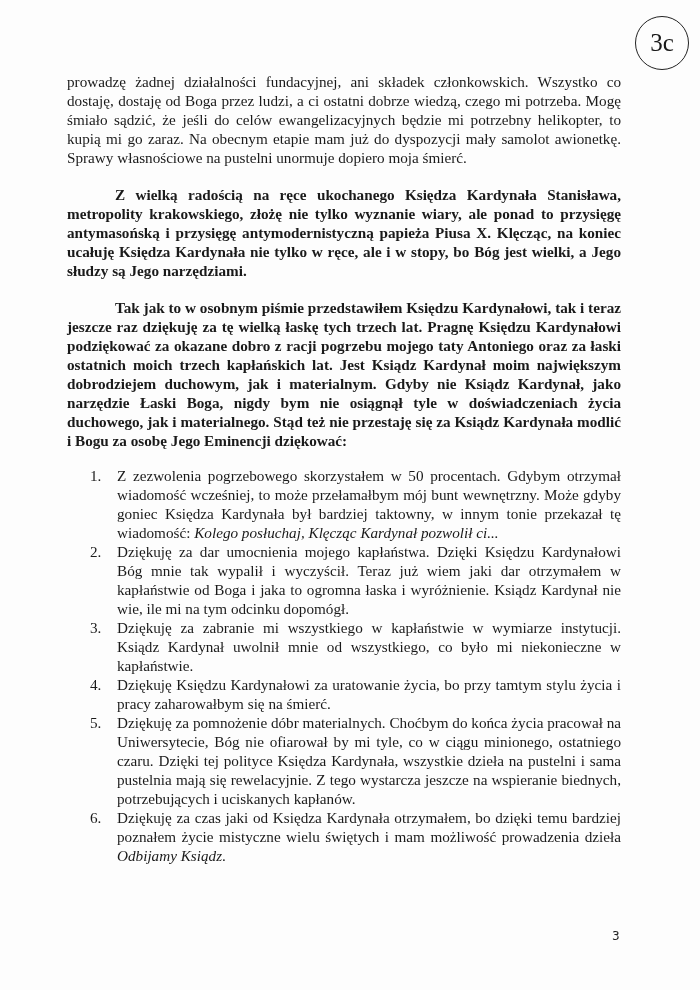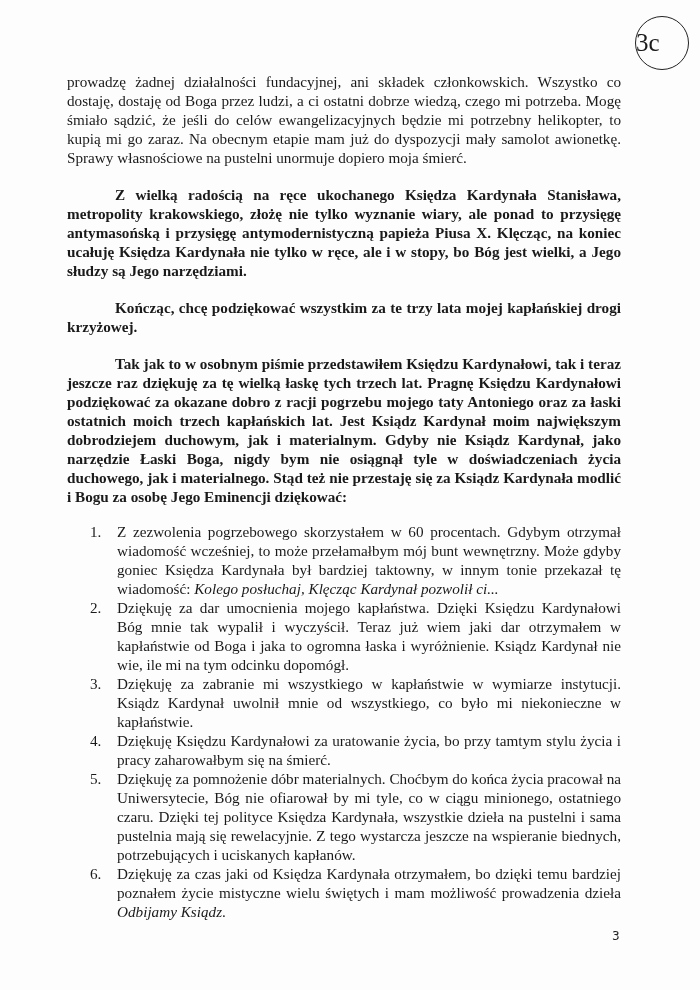--- a/index.html
+++ b/index.html
@@ -5,21 +5,21 @@
   html, body { margin: 0; padding: 0; }
   body {
     width: 700px; height: 990px; position: relative; overflow: hidden;
     background: #fdfdfd;
     font-family: "Liberation Serif", serif;
     color: #1a1a1a;
   }
   .page-label {
     position: absolute; left: 635px; top: 16px;
     width: 52px; height: 52px; border: 1.5px solid #222; border-radius: 50%;
-    display: flex; align-items: center; 
+    display: flex; align-items: center; justify-content: center;
     font-size: 25px; font-family: "Liberation Serif", serif;
   }
   .body-text {
     position: absolute; left: 67px; top: 72px; width: 554px;
     font-size: 15.2px; line-height: 19px; text-align: justify;
   }
   .para { margin: 0 0 18px 0; }
   .para.indent { text-indent: 48px; font-weight: bold; }
   ol.thanks-list {
     margin: 0; padding: 0 0 0 50px;
@@ -41,25 +41,24 @@
 </head>
 <body>
 
 <div class="page-label">
   <span>3c</span>
 </div>
 
 <div class="body-text">
   <p class="para">prowadzę żadnej działalności fundacyjnej, ani składek członkowskich. Wszystko co dostaję, dostaję od Boga przez ludzi, a ci ostatni dobrze wiedzą, czego mi potrzeba. Mogę śmiało sądzić, że jeśli do celów ewangelizacyjnych będzie mi potrzebny helikopter, to kupią mi go zaraz. Na obecnym etapie mam już do dyspozycji mały samolot awionetkę. Sprawy własnościowe na pustelni unormuje dopiero moja śmierć.</p>
   <p class="para indent">Z wielką radością na ręce ukochanego Księdza Kardynała Stanisława, metropolity krakowskiego, złożę nie tylko wyznanie wiary, ale ponad to przysięgę antymasońską i przysięgę antymodernistyczną papieża Piusa X. Klęcząc, na koniec ucałuję Księdza Kardynała nie tylko w ręce, ale i w stopy, bo Bóg jest wielki, a Jego słudzy są Jego narzędziami.</p>
-  <p class="para indent">Kończąc, chcę podziękować wszystkim za te trzy lata mojej kapłańskiej drogi krzyżowej.</p>
   <p class="para indent" style="margin-bottom:16px;">Tak jak to w osobnym piśmie przedstawiłem Księdzu Kardynałowi, tak i teraz jeszcze raz dziękuję za tę wielką łaskę tych trzech lat. Pragnę Księdzu Kardynałowi podziękować za okazane dobro z racji pogrzebu mojego taty Antoniego oraz za łaski ostatnich moich trzech kapłańskich lat. Jest Ksiądz Kardynał moim największym dobrodziejem duchowym, jak i materialnym. Gdyby nie Ksiądz Kardynał, jako narzędzie Łaski Boga, nigdy bym nie osiągnął tyle w doświadczeniach życia duchowego, jak i materialnego. Stąd też nie przestaję się za Ksiądz Kardynała modlić i Bogu za osobę Jego Eminencji dziękować:</p>
 
   <ol class="thanks-list">
-    <li><span>Z zezwolenia pogrzebowego skorzystałem w 60 procentach. Gdybym otrzymał wiadomość wcześniej, to może przełamałbym mój bunt wewnętrzny. Może gdyby goniec Księdza Kardynała był bardziej taktowny, w innym tonie przekazał tę wiadomość: </span><em>Kolego posłuchaj, Klęcząc Kardynał pozwolił ci...</em></li>
+    <li><span>Z zezwolenia pogrzebowego skorzystałem w 50 procentach. Gdybym otrzymał wiadomość wcześniej, to może przełamałbym mój bunt wewnętrzny. Może gdyby goniec Księdza Kardynała był bardziej taktowny, w innym tonie przekazał tę wiadomość: </span><em>Kolego posłuchaj, Klęcząc Kardynał pozwolił ci...</em></li>
     <li><span>Dziękuję za dar umocnienia mojego kapłaństwa. Dzięki Księdzu Kardynałowi Bóg mnie tak wypalił i wyczyścił. Teraz już wiem jaki dar otrzymałem w kapłaństwie od Boga i jaka to ogromna łaska i wyróżnienie. Ksiądz Kardynał nie wie, ile mi na tym odcinku dopomógł.</span></li>
     <li><span>Dziękuję za zabranie mi wszystkiego w kapłaństwie w wymiarze instytucji. Ksiądz Kardynał uwolnił mnie od wszystkiego, co było mi niekonieczne w kapłaństwie.</span></li>
     <li><span>Dziękuję Księdzu Kardynałowi za uratowanie życia, bo przy tamtym stylu życia i pracy zaharowałbym się na śmierć.</span></li>
     <li><span>Dziękuję za pomnożenie dóbr materialnych. Choćbym do końca życia pracował na Uniwersytecie, Bóg nie ofiarował by mi tyle, co w ciągu minionego, ostatniego czaru. Dzięki tej polityce Księdza Kardynała, wszystkie dzieła na pustelni i sama pustelnia mają się rewelacyjnie. Z tego wystarcza jeszcze na wspieranie biednych, potrzebujących i uciskanych kapłanów.</span></li>
     <li><span>Dziękuję za czas jaki od Księdza Kardynała otrzymałem, bo dzięki temu bardziej poznałem życie mistyczne wielu świętych i mam możliwość prowadzenia dzieła </span><em>Odbijamy Ksiądz</em><span>.</span></li>
   </ol>
 </div>
 
 <div class="page-number">3</div>
 

